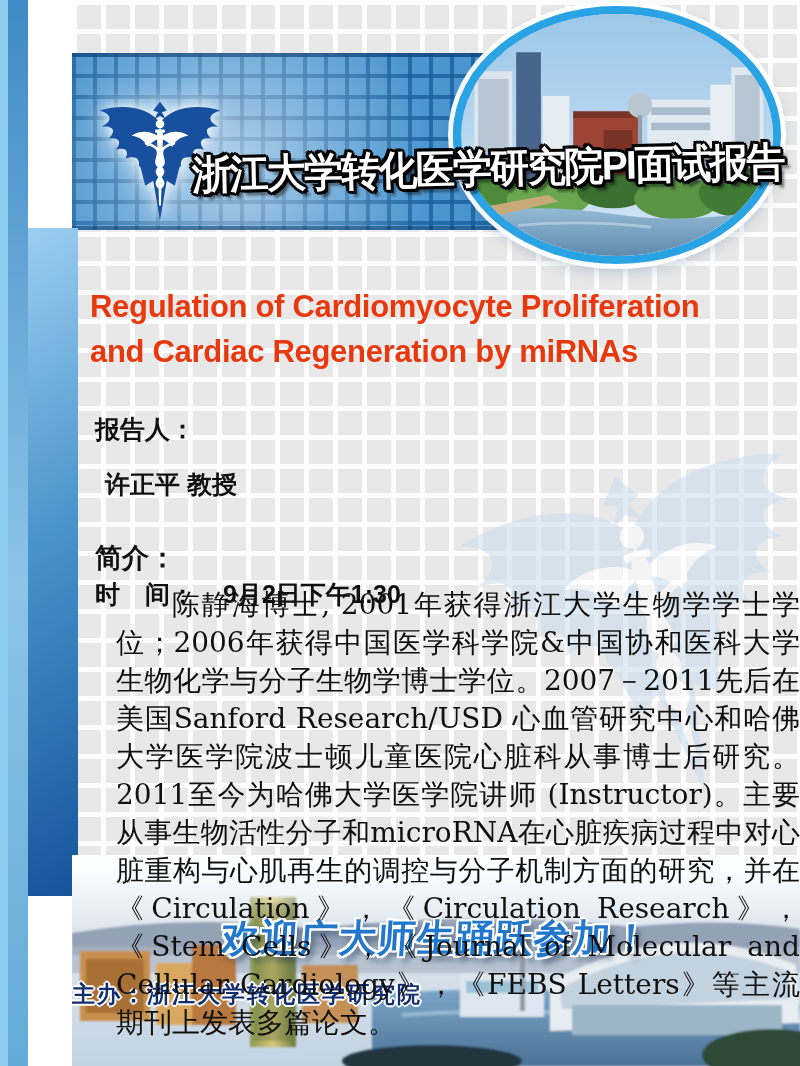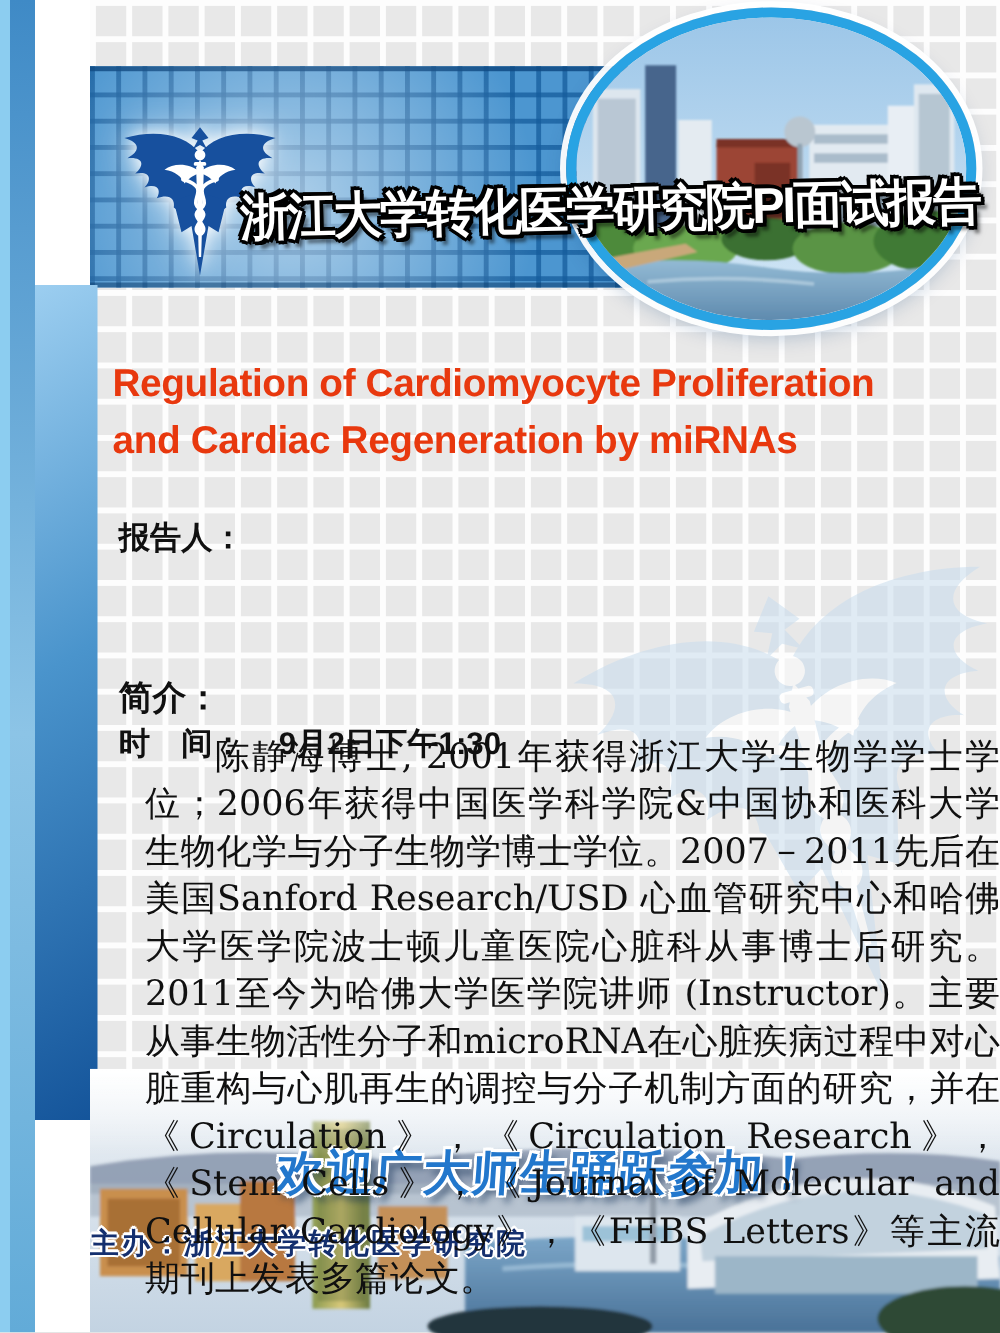--- a/index.html
+++ b/index.html
@@ -181,20 +181,21 @@
   <div class="red-title">
     <div>Regulation of Cardiomyocyte Proliferation</div>
     <div>and Cardiac Regeneration by miRNAs</div>
   </div>
 
   <div class="details">
     <div class="detail-row">
       <span class="detail-label">报告人：</span>
     </div>
     <div class="detail-row">
+      <span class="detail-value">许正平 教授</span>
     </div>
     <div class="detail-row">
     </div>
     <div class="detail-row">
       <span class="detail-label">时　间：</span>
       <span class="detail-value">9月2日下午1:30</span>
     </div>
   </div>
 
   <div class="intro-label">简介：</div>

